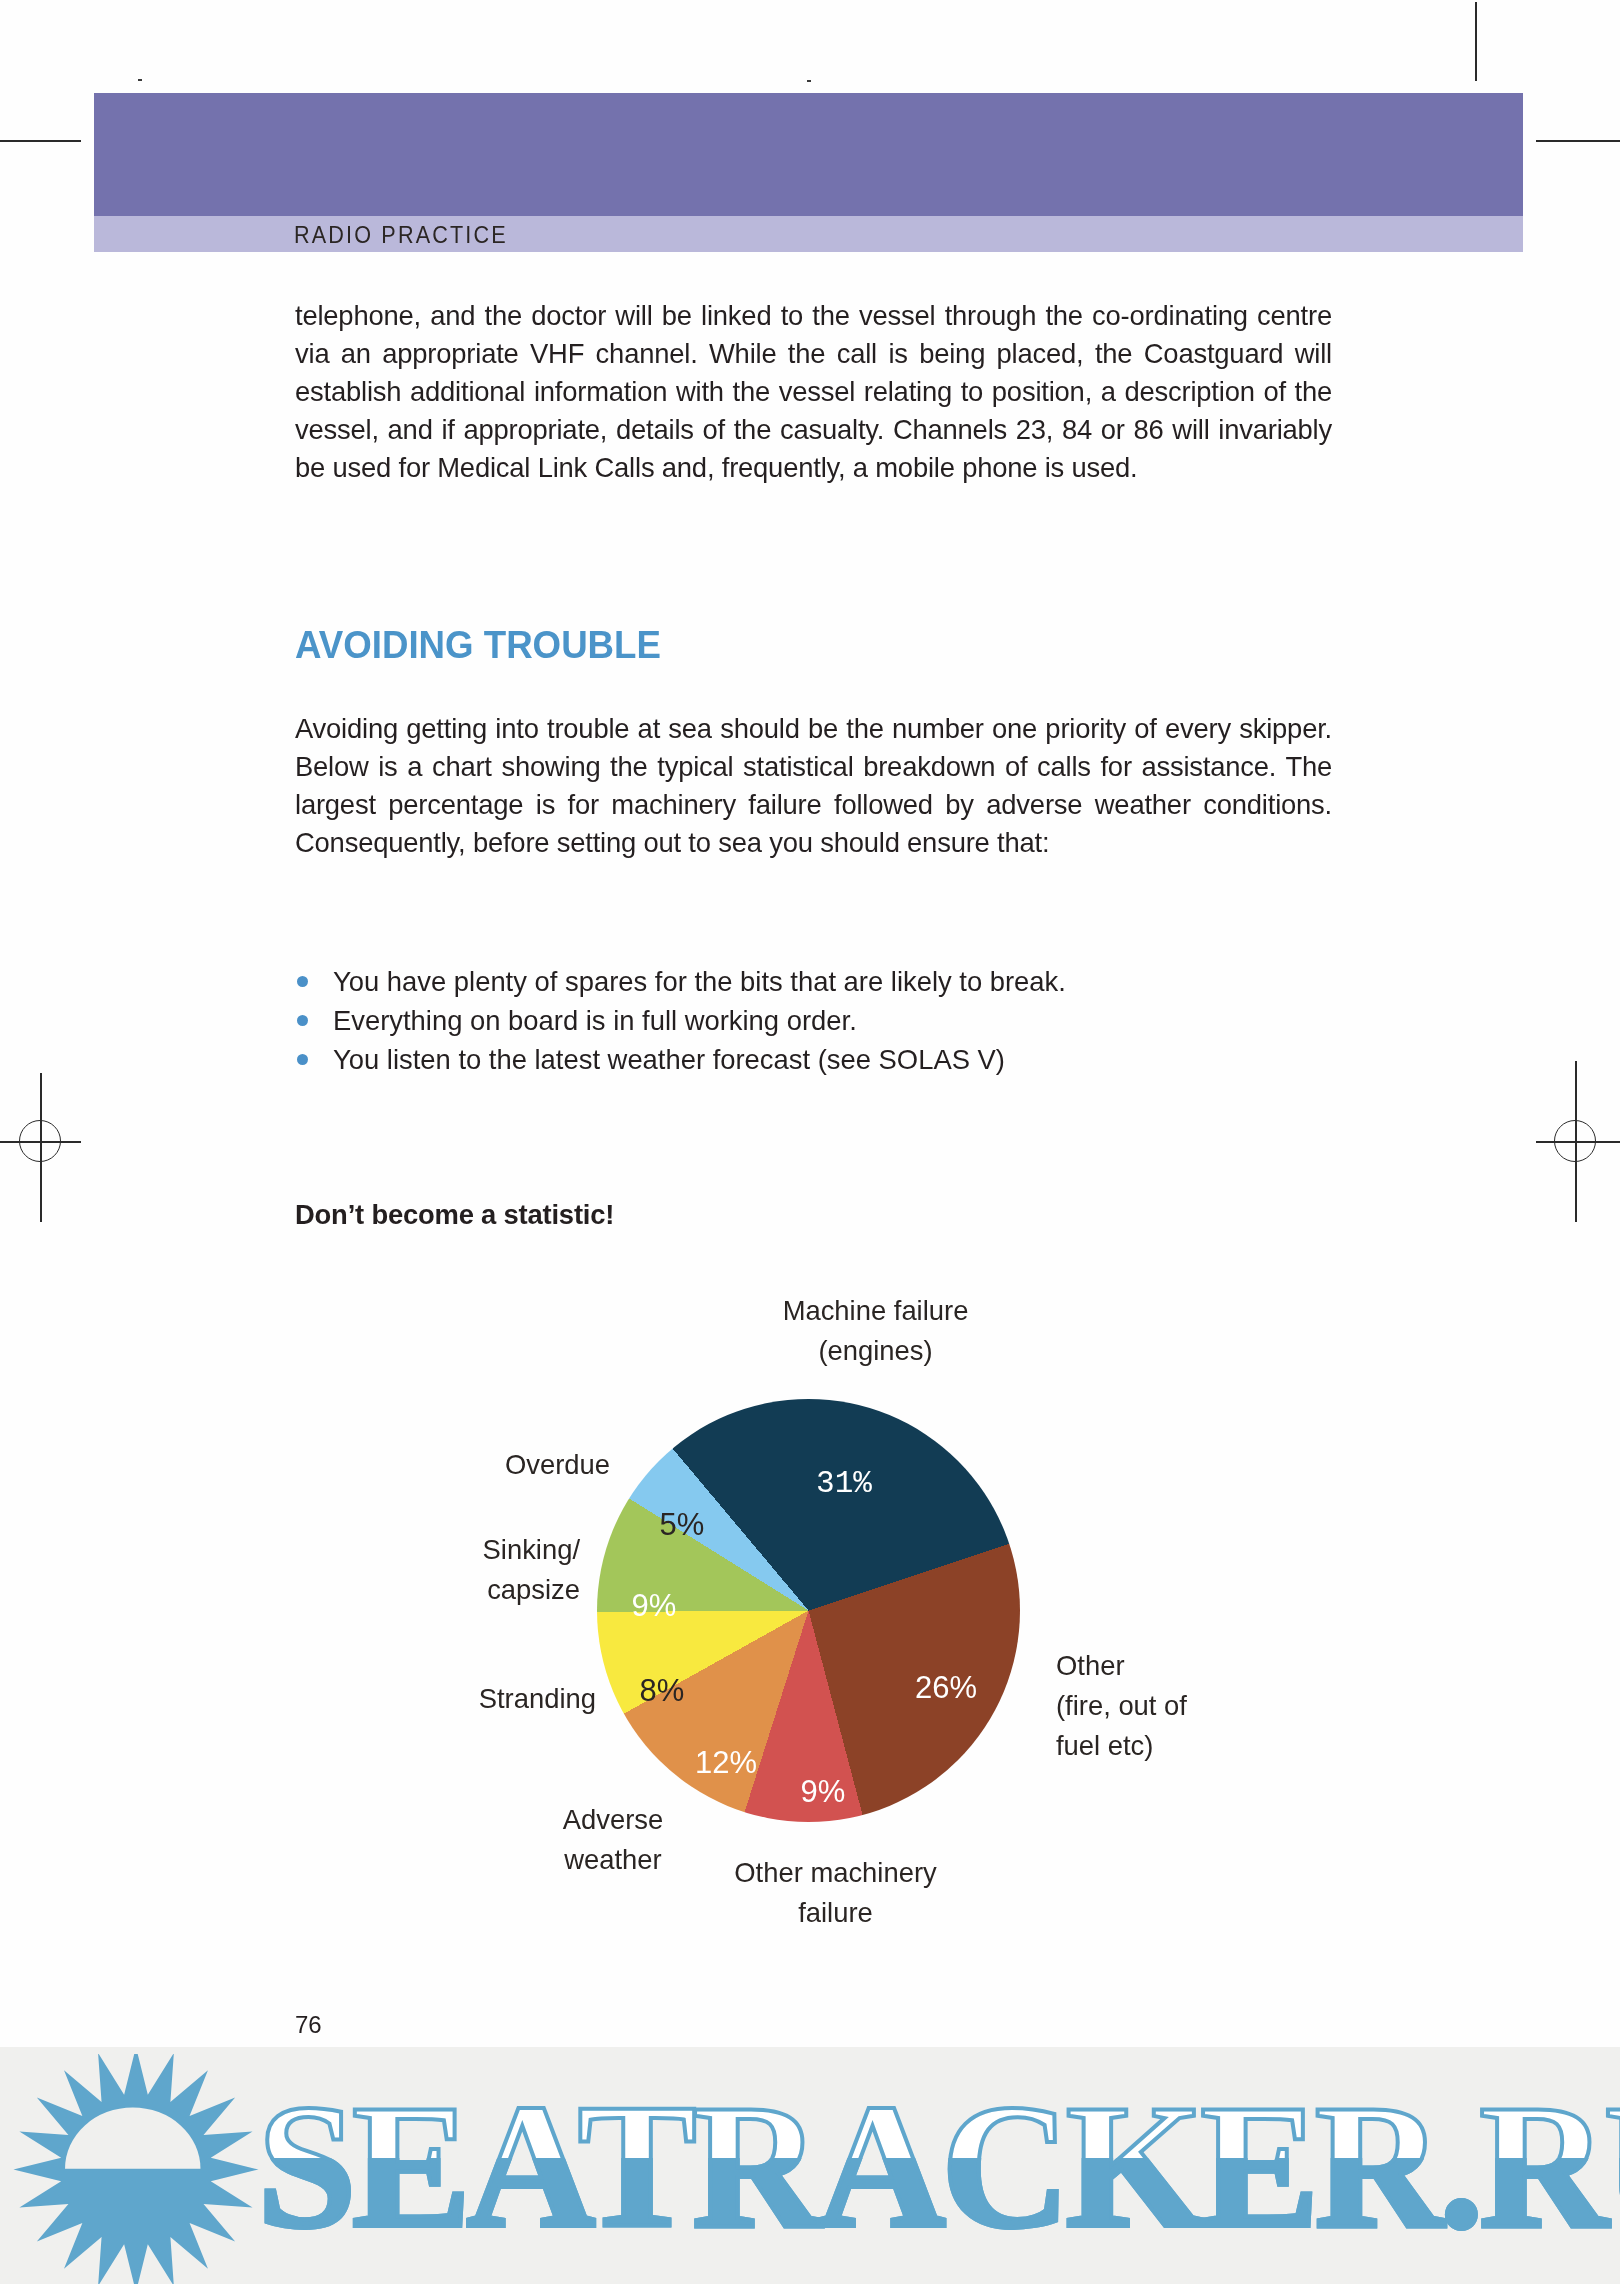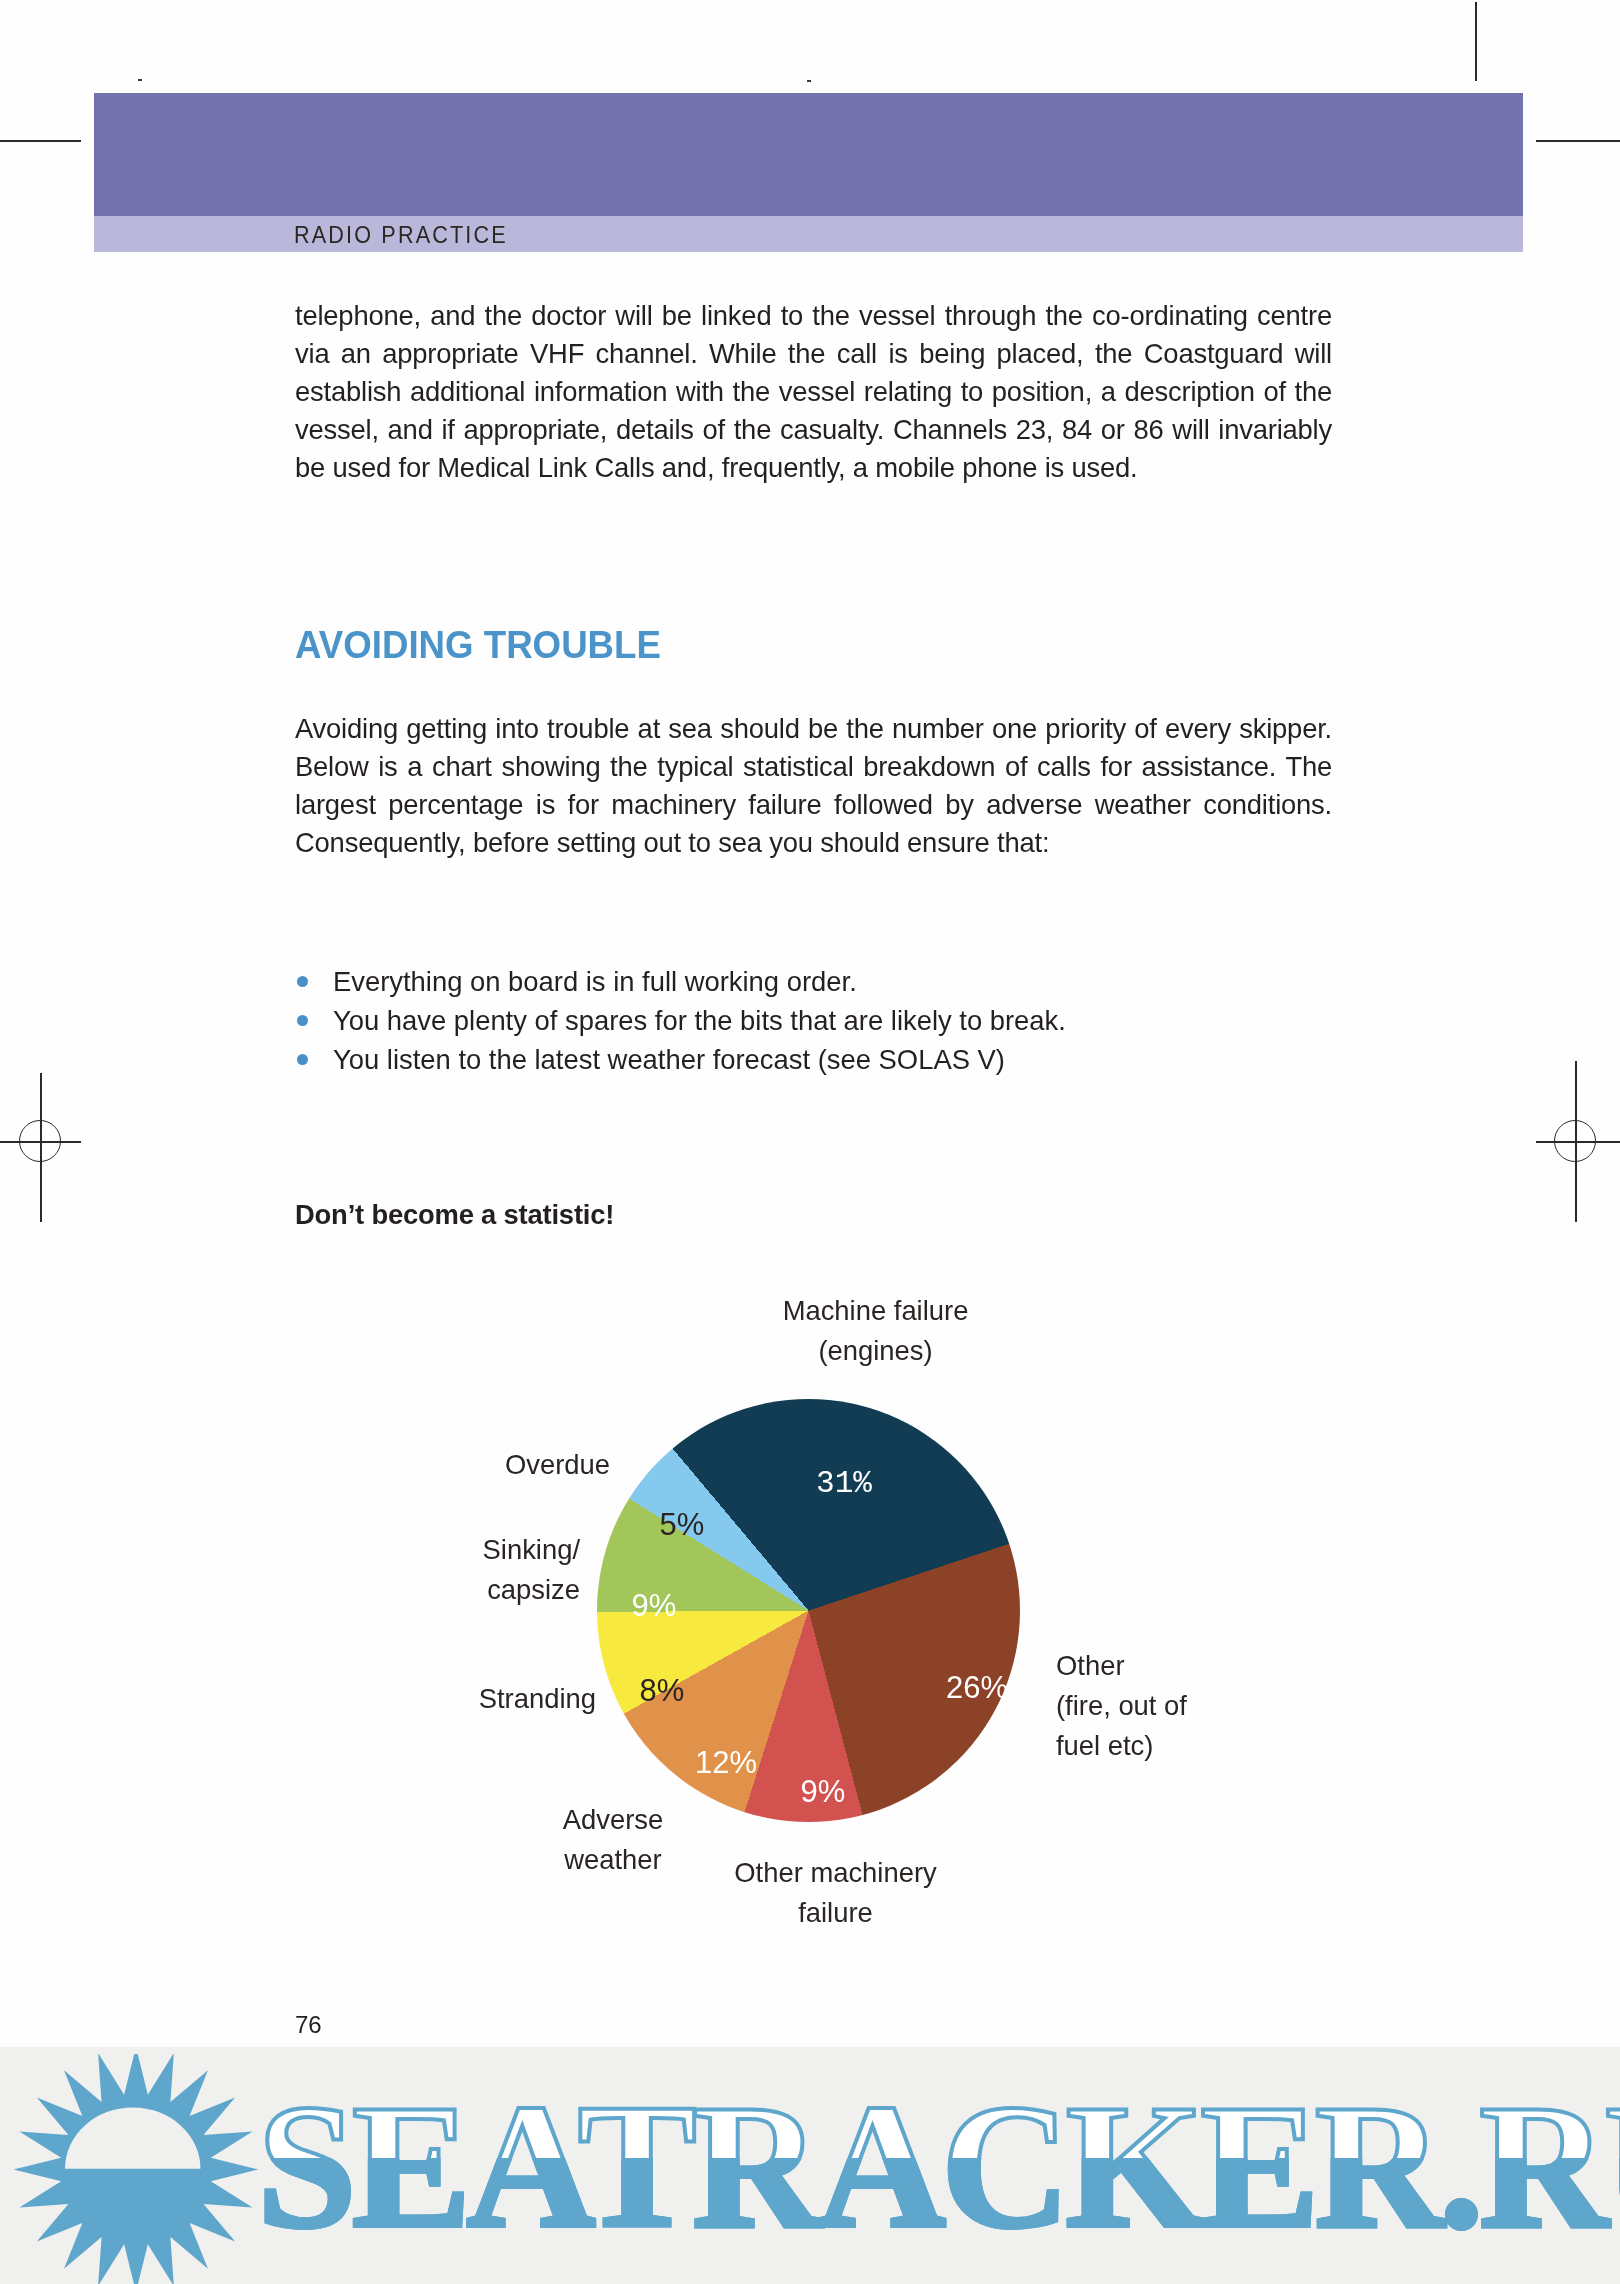--- a/index.html
+++ b/index.html
@@ -42,21 +42,21 @@
   .lbl-othermach{left:654px;top:1853px;width:363px;}
   .lbl-other{left:1056px;top:1646px;width:266px;text-align:left;}
   .pct{position:absolute;font-size:31px;transform:translate(-50%,-50%);color:#ffffff;}
   .pct.dark{color:#2a2523;}
   .pct-31{left:844px;top:1483px;font-family:Liberation Mono, monospace;}
   .pct-5{left:682px;top:1525px;}
   .pct-9g{left:654px;top:1606px;}
   .pct-8{left:662px;top:1691px;}
   .pct-12{left:726px;top:1763px;}
   .pct-9r{left:823px;top:1792px;}
-  .pct-26{left:946px;top:1688px;margin-left:31px;}
+  .pct-26{left:946px;top:1688px;}
   
   .pagenum{position:absolute;left:295px;top:2011px;font-size:24px;}
   .wmband{position:absolute;left:0;top:2047px;width:1621px;height:237px;background:#f0f0ee;}
   .sunlogo{position:absolute;left:6.5px;top:6.5px;}
   .wmtext{position:absolute;left:257px;top:0px;height:237px;display:flex;align-items:center;
         font-family:"Liberation Serif",serif;font-weight:bold;font-size:179px;line-height:237px;
         letter-spacing:-4.8px;white-space:nowrap;
         -webkit-text-stroke:4px #5fa6cc;
         background:linear-gradient(to bottom,#ffffff 0%,#ffffff 47%,#5fa6cc 47%,#5fa6cc 100%);
         -webkit-background-clip:text;background-clip:text;color:transparent;}
@@ -95,22 +95,22 @@
     </div>
   </div>
 
   <p class="copy para p1" style="position:absolute;">telephone, and the doctor will be linked to the vessel through the co-ordinating centre via an appropriate VHF channel. While the call is being placed, the Coastguard will establish additional information with the vessel relating to position, a description of the vessel, and if appropriate, details of the casualty. Channels 23, 84 or 86 will invariably be used for Medical Link Calls and, frequently, a mobile phone is used.</p>
 
   <h2 class="copy heading">AVOIDING TROUBLE</h2>
 
   <p class="copy para p2" style="position:absolute;">Avoiding getting into trouble at sea should be the number one priority of every skipper. Below is a chart showing the typical statistical breakdown of calls for assistance. The largest percentage is for machinery failure followed by adverse weather conditions. Consequently, before setting out to sea you should ensure that:</p>
 
   <ul class="bullets" id="bullets">
+      <li>You have plenty of spares for the bits that are likely to break.</li>
       <li>Everything on board is in full working order.</li>
-      <li>You have plenty of spares for the bits that are likely to break.</li>
       <li>You listen to the latest weather forecast (see SOLAS V)</li>
     </ul>
 
   <p class="copy statement">Don’t become a statistic!</p>
 
   <div class="pie" id="pie" style="background: conic-gradient(from -40deg, rgb(18, 60, 84) 0%, rgb(18, 60, 84) 31%, rgb(140, 66, 39) 31%, rgb(140, 66, 39) 57%, rgb(210, 82, 80) 57%, rgb(210, 82, 80) 66%, rgb(224, 145, 74) 66%, rgb(224, 145, 74) 78%, rgb(248, 233, 63) 78%, rgb(248, 233, 63) 86%, rgb(163, 198, 90) 86%, rgb(163, 198, 90) 95%, rgb(133, 201, 239) 95%, rgb(133, 201, 239) 100%);"></div>
 
   <div class="plabel center lbl-machine">
     <div>Machine failure</div>
     <div>(engines)</div>

